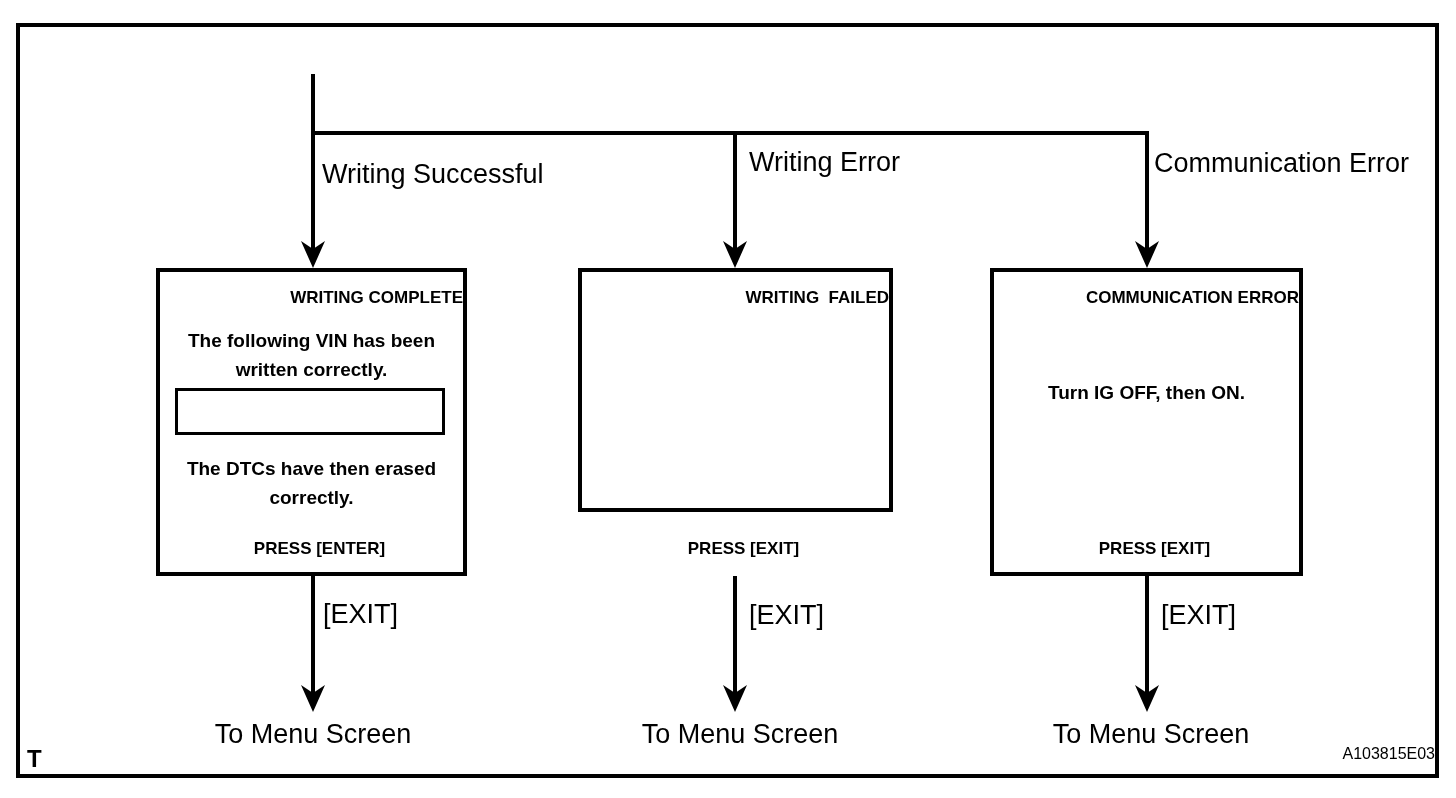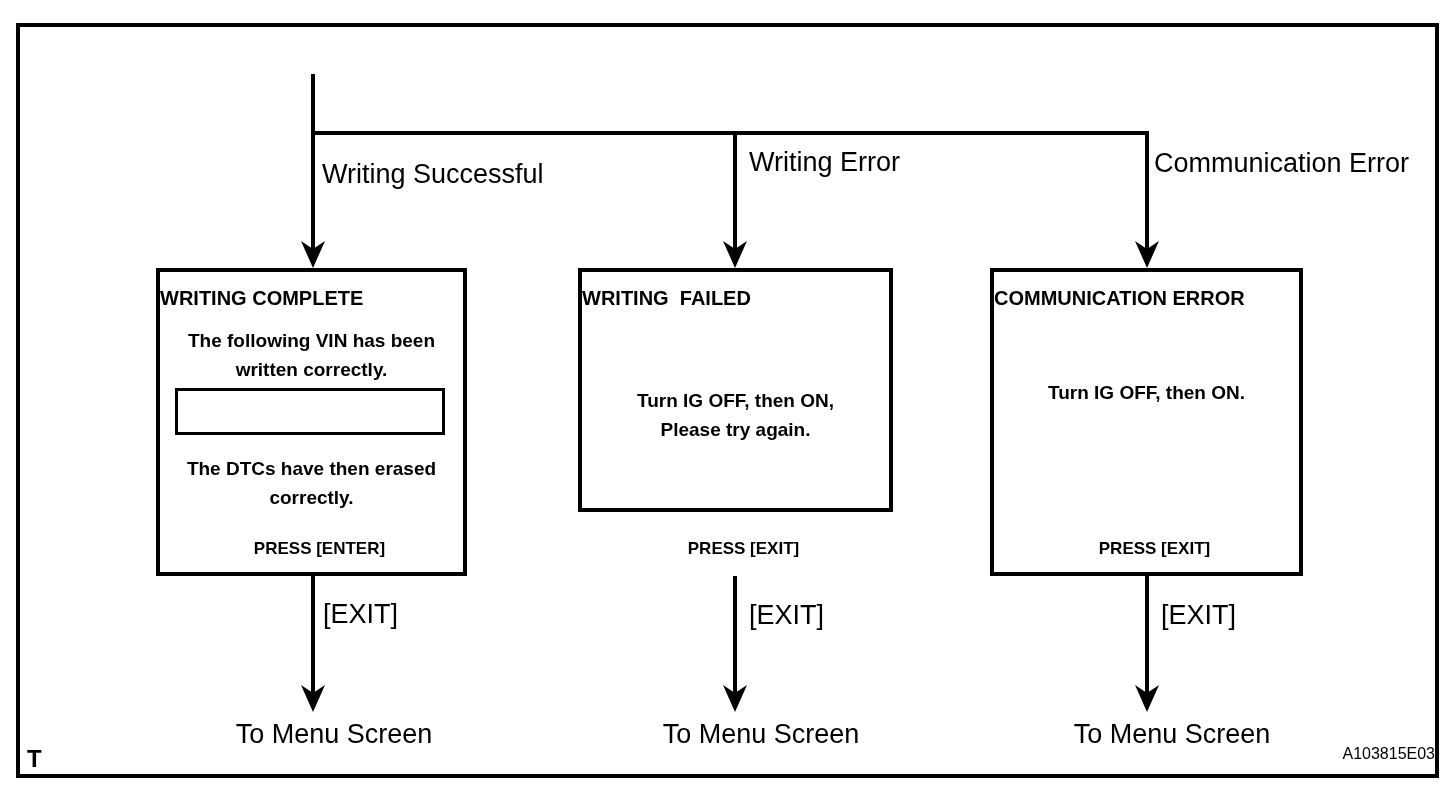--- a/index.html
+++ b/index.html
@@ -32,33 +32,33 @@
   
   .arrowhead { width: 24px; height: 27px; }
   .arrowhead svg { display: block; }
 
   
   .flow-label {
     font-size: 27px;
     line-height: 32px;
     white-space: nowrap;
   }
-  .centered { transform: translateX(-50%); text-align: left; margin-left: 21px; }
+  .centered { transform: translateX(-50%); text-align: left; }
 
   
   .screen-box {
     border: 4px solid #000;
     box-sizing: border-box;
     background: #fff;
   }
   .screen-title {
     left: 0; width: 100%;
-    text-align: left;
+    text-align: right;
     font-weight: bold;
-    font-size: 20px;
+    font-size: 17px;
     line-height: 24px;
     white-space: pre-wrap;
   }
   .screen-msg {
     left: 0; width: 100%;
     text-align: center;
     font-weight: bold;
     font-size: 19px;
     line-height: 29px;
     white-space: pre-wrap;
@@ -125,22 +125,20 @@
     <div class="abs screen-msg" style="top:54px;">The following VIN has been
 written correctly.</div>
     <div class="abs vin-box" style="left:15px; top:116px; width:270px; height:47px;"></div>
     <div class="abs screen-msg" style="top:182px;">The DTCs have then erased
 correctly.</div>
     <div class="abs screen-press" style="top:266px;">PRESS [ENTER]</div>
   </div>
 
   <div class="abs screen-box" style="left:578px; top:268px; width:315px; height:244px;">
     <div class="abs screen-title" style="top:14px;">WRITING  FAILED</div>
-    <div class="abs screen-msg" style="top:114px;">Turn IG OFF, then ON,
-Please try again.</div>
     <div class="abs screen-press" style="top:266px;">PRESS [EXIT]</div>
   </div>
 
   <div class="abs screen-box" style="left:990px; top:268px; width:313px; height:308px;">
     <div class="abs screen-title" style="top:14px;">COMMUNICATION ERROR</div>
     <div class="abs screen-msg" style="top:106px;">Turn IG OFF, then ON.</div>
     <div class="abs screen-press" style="top:266px;">PRESS [EXIT]</div>
   </div>
 
   <div class="abs line" style="left:311px; top:576px; width:4px; height:117px;"></div>

